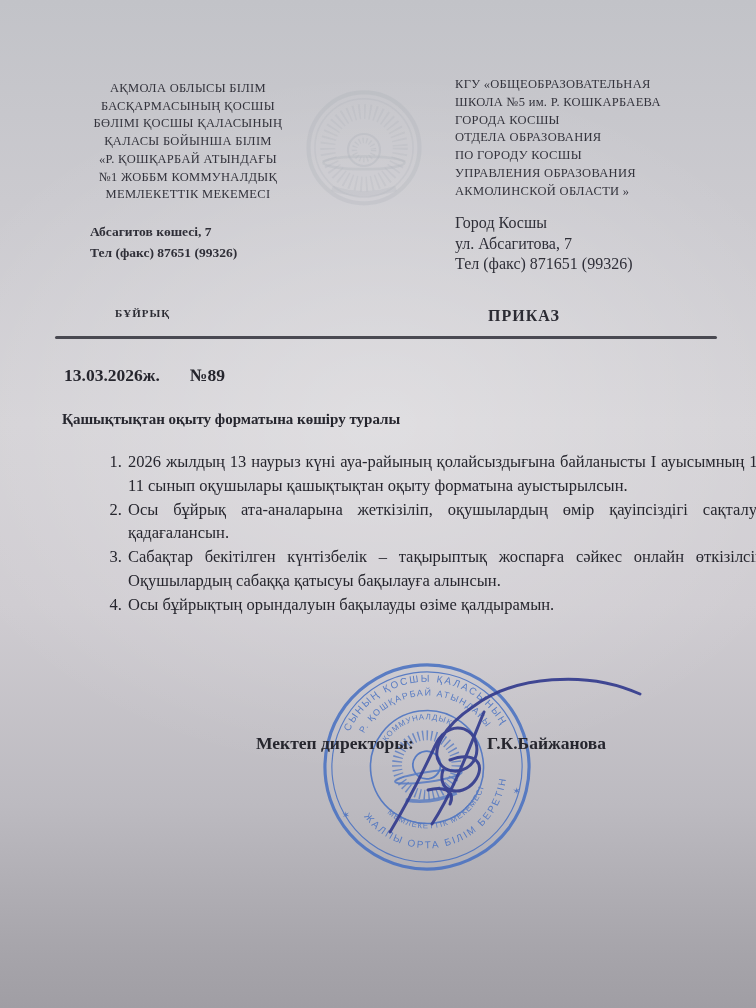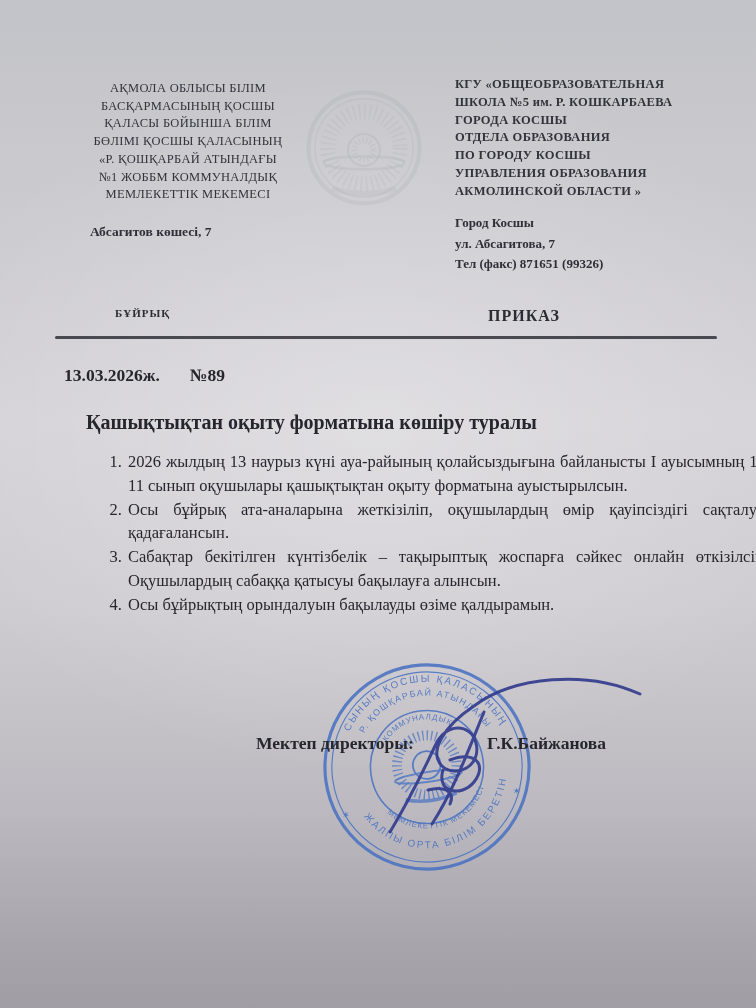--- a/index.html
+++ b/index.html
@@ -12,54 +12,54 @@
     background:
       radial-gradient(ellipse 90% 50% at 50% 42%, rgba(255,255,255,0.28), rgba(255,255,255,0) 70%),
       linear-gradient(180deg,#c2c3c8 0%,#cbcacf 20%,#d4d2d6 42%,#cfccd1 60%,#bcbac0 80%,#a7a5ab 94%,#a09ea4 100%);
     color:#2b2b33;
   }
   .abs{position:absolute;}
   
   .hdr-left{left:60px;top:80px;width:256px;text-align:center;
     font-weight:normal;font-size:12.5px;line-height:17.7px;color:#33333c;letter-spacing:.3px;}
   .hdr-right{left:455px;top:76px;width:272px;text-align:left;
-    font-weight:bold;font-size:12.5px;line-height:17.8px;color:#33333c;letter-spacing:.3px;}
+    font-weight:normal;font-size:12.5px;line-height:17.8px;color:#33333c;letter-spacing:.3px;}
   .emblem{left:300px;top:86px;width:128px;height:128px;opacity:.5;}
   
   .contact-left{left:90px;top:221px;width:240px;font-weight:bold;font-size:13.5px;line-height:21px;color:#2f2f38;}
-  .contact-right{left:455px;top:213px;width:260px;font-weight:bold;font-size:13px;line-height:20.5px;color:#2f2f38;}
+  .contact-right{left:455px;top:213px;width:260px;font-weight:normal;font-size:16px;line-height:20.5px;color:#2f2f38;}
   
   .title-kk{left:115px;top:307px;font-weight:bold;font-size:11px;letter-spacing:1px;color:#2c2c34;}
   .title-ru{left:488px;top:307px;font-weight:bold;font-size:16px;letter-spacing:1px;color:#2c2c34;}
   .rule{left:55px;top:336px;width:662px;height:2.5px;background:#3a3a42;border-radius:2px;opacity:.9;}
   
   .date-line{left:64px;top:365px;font-weight:bold;font-size:17.5px;color:#26262e;}
   .date-line .num{margin-left:30px;}
-  .subject{left:62px;top:411px;font-weight:bold;font-size:20px;color:#26262e;margin-left:24px;}
+  .subject{left:62px;top:411px;font-weight:bold;font-size:15px;color:#26262e;}
   
   .order-list{left:96px;top:450px;width:642px;margin:0;padding:0 0 0 30px;
     font-size:16.5px;line-height:23.8px;color:#26262e;}
   .order-list li{text-align:justify;margin:0;padding-left:2px;}
   
   .sig-label{left:210px;top:733px;font-weight:bold;font-size:17.5px;color:#26262e;z-index:3;margin-left:46px;}
   .sig-name{left:487px;top:733px;font-weight:bold;font-size:17.5px;color:#26262e;z-index:3;text-align:center;}
   .stamp{left:318px;top:658px;width:218px;height:218px;z-index:1;transform:rotate(-8deg);opacity:.88;}
   .ink{left:332px;top:662px;width:320px;height:200px;z-index:2;opacity:.92;}
   .stamp text{font-family:"Liberation Sans", sans-serif;}
 </style>
 </head>
 <body>
 
 <div class="photo">
 
   <div class="abs hdr-left">
     <div>АҚМОЛА ОБЛЫСЫ БІЛІМ</div>
     <div>БАСҚАРМАСЫНЫҢ ҚОСШЫ</div>
+    <div>БӨЛІМІ ҚОСШЫ ҚАЛАСЫНЫҢ</div>
     <div>ҚАЛАСЫ БОЙЫНША БІЛІМ</div>
-    <div>БӨЛІМІ ҚОСШЫ ҚАЛАСЫНЫҢ</div>
     <div>«Р. ҚОШҚАРБАЙ АТЫНДАҒЫ</div>
     <div>№1 ЖОББМ КОММУНАЛДЫҚ</div>
     <div>МЕМЛЕКЕТТІК МЕКЕМЕСІ</div>
   </div>
 
   <svg class="abs emblem" viewBox="0 0 120 120">
     <g fill="none" stroke="#99a0aa">
       <circle cx="60" cy="58" r="52" stroke-width="4" opacity="0.35"></circle>
       <circle cx="60" cy="58" r="46" stroke-width="1.5" opacity="0.3"></circle>
       <circle cx="60" cy="58" r="34" stroke-width="14" stroke-dasharray="1.6 3.4" opacity="0.3"></circle>
@@ -75,20 +75,21 @@
     <div>ШКОЛА №5 им. Р. КОШКАРБАЕВА</div>
     <div>ГОРОДА КОСШЫ</div>
     <div>ОТДЕЛА ОБРАЗОВАНИЯ</div>
     <div>ПО ГОРОДУ КОСШЫ</div>
     <div>УПРАВЛЕНИЯ ОБРАЗОВАНИЯ</div>
     <div>АКМОЛИНСКОЙ ОБЛАСТИ »</div>
   </div>
 
   <div class="abs contact-left">
     <div>Абсагитов көшесі, 7</div>
+    <div>Тел (факс) 87651 (99326)</div>
   </div>
   <div class="abs contact-right">
     <div>Город Косшы</div>
     <div>ул. Абсагитова, 7</div>
     <div>Тел (факс) 871651 (99326)</div>
   </div>
 
   <div class="abs title-kk">БҰЙРЫҚ</div>
   <div class="abs title-ru">ПРИКАЗ</div>
   <div class="abs rule"></div>

